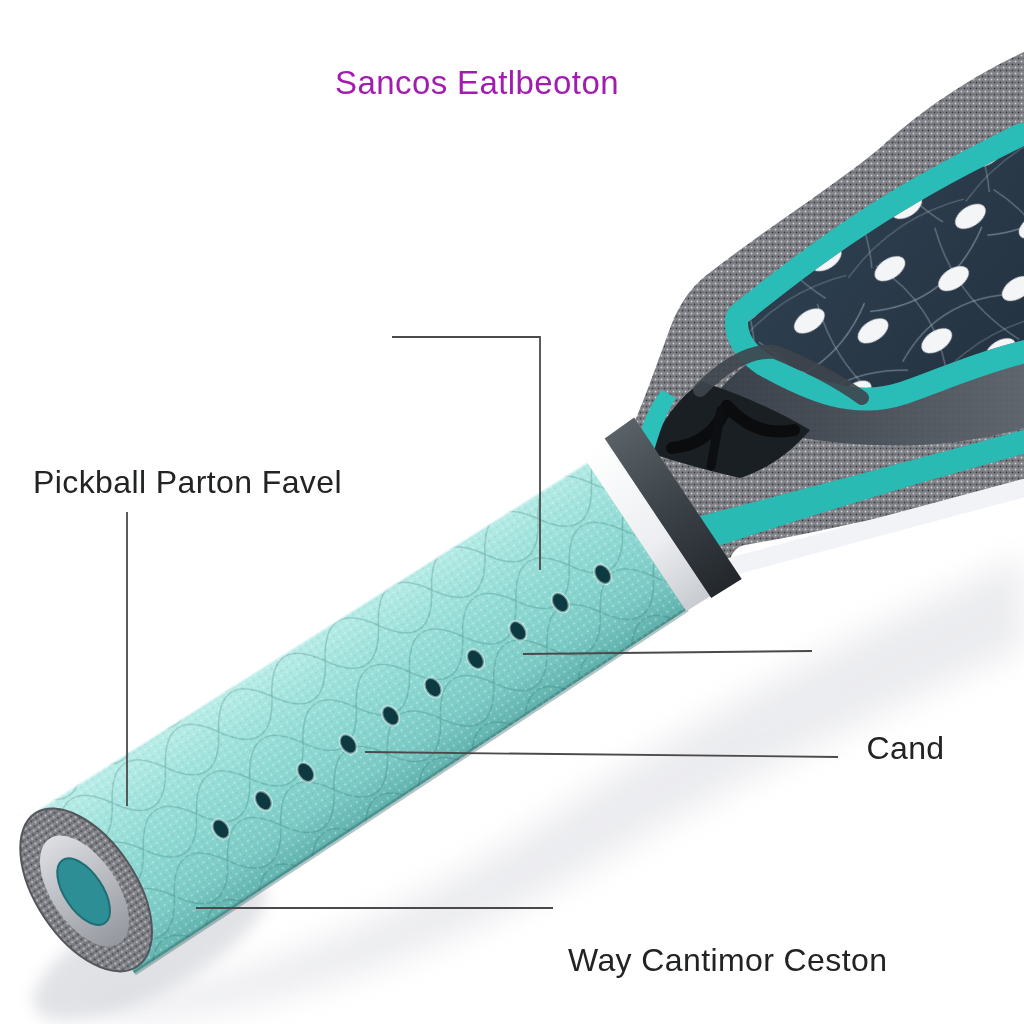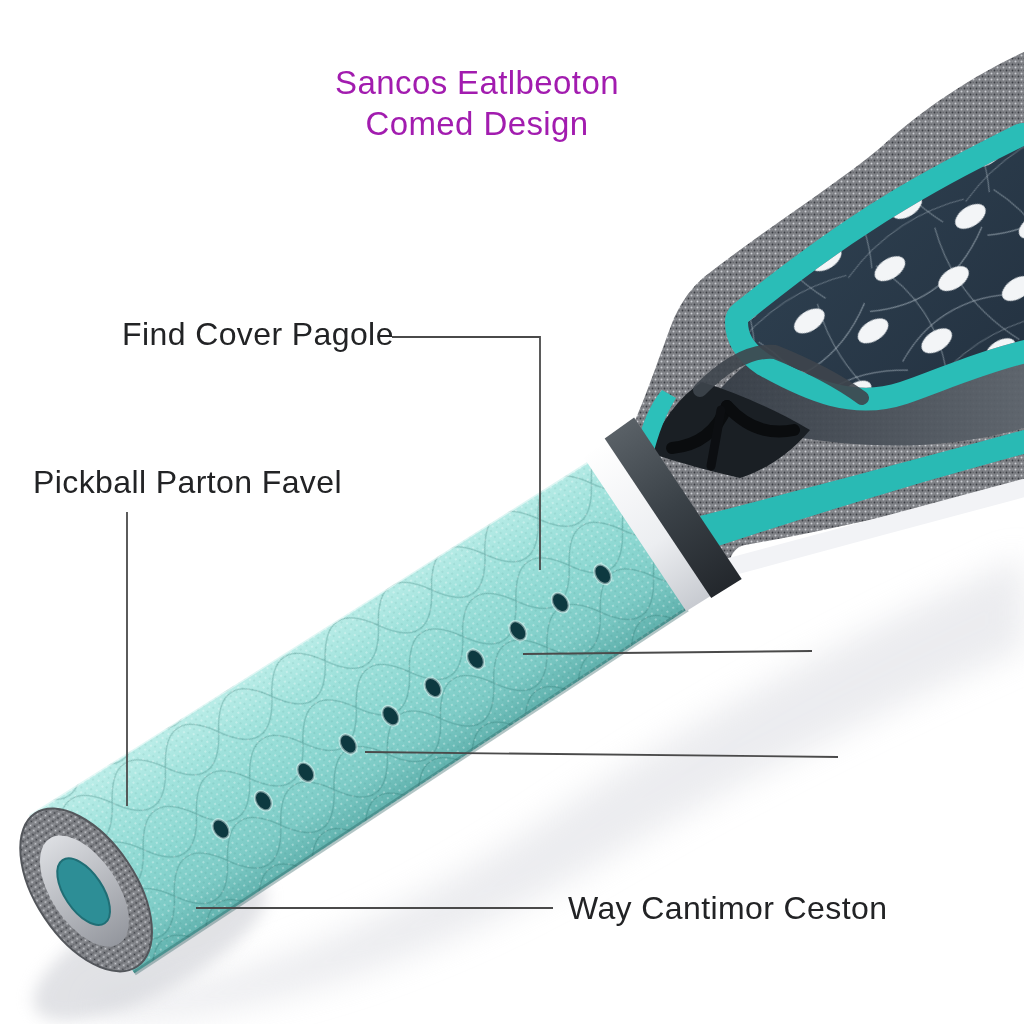--- a/index.html
+++ b/index.html
@@ -167,26 +167,25 @@
     <polyline points="392,337 540,337 540,570"></polyline>
     <line x1="127" y1="512" x2="127" y2="806"></line>
     <line x1="523" y1="654" x2="812" y2="651"></line>
     <line x1="365" y1="752" x2="838" y2="757"></line>
     <line x1="196" y1="908" x2="553" y2="908"></line>
   </g>
 </svg>
 
 <div class="title">
   <div>Sancos Eatlbeoton</div>
-  <div>Comed Design</div>
 </div>
 
-<div class="lbl" style="left:122px;top:314px;">Find Cover Pagole</div>
 
 <div class="lbl" style="left:33px;top:462px;text-align:right;">Pickball Parton Favel</div>
 
 
 <div class="lbl center" style="left:828px;top:728px;width:155px;">
+  <div>Cand</div>
 </div>
 
-<div class="lbl" style="left:568px;top:888px;">Way Cantimor Ceston</div>
+<div class="lbl" style="left:568px;top:940px;">Way Cantimor Ceston</div>
 
 </div>
 
 </body></html>

